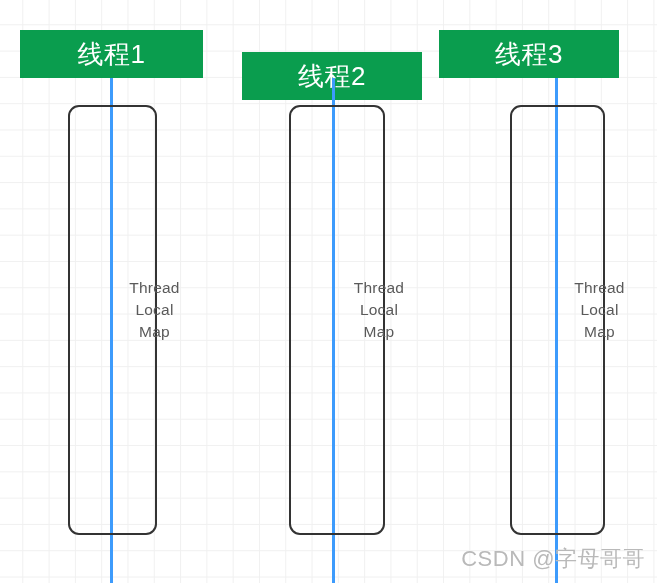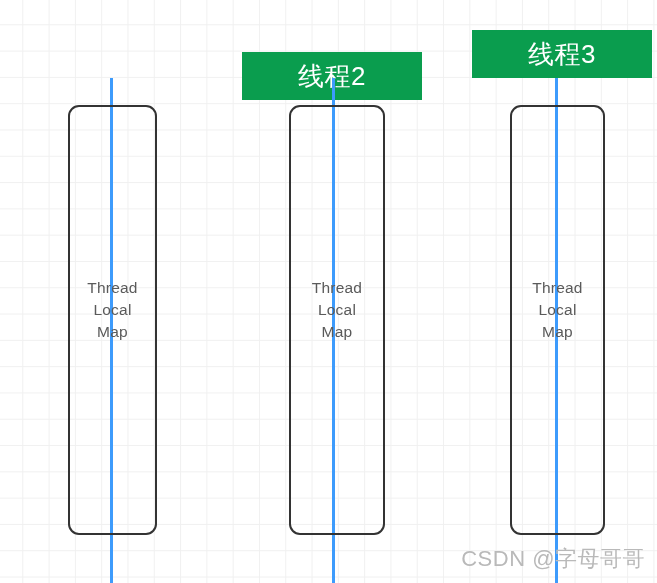--- a/index.html
+++ b/index.html
@@ -59,20 +59,21 @@
     flex-direction: column;
     align-items: center;
     justify-content: center;
     color: #5a5a5a;
     font-size: 15.5px;
     line-height: 1.42;
     letter-spacing: 0.2px;
     text-align: center;
     user-select: none;
     pointer-events: none;
+    padding-left: 42px;
   }
 
   .tlm-label span { display: block; }
 
   
   #watermark {
     position: absolute;
     right: 12px;
     bottom: 9px;
     color: #b9b9b9;
@@ -80,40 +81,43 @@
     letter-spacing: 0.5px;
     white-space: nowrap;
     user-select: none;
   }
 </style>
 </head>
 <body>
 
 <div id="canvas">
 
+  <div class="thread-header" style="left:20px; top:30px; width:183px; background:#0a9d4e;">
+    <span>线程1</span>
+  </div>
   <div class="thread-line" style="left:110px; top:78px; height:505px;"></div>
   <div class="tlm-box" style="left:68px; top:105px; width:89px; height:430px;"></div>
   <div class="tlm-label" style="left:68px; top:265px; width:89px; height:90px;">
     <span>Thread</span>
     <span>Local</span>
     <span>Map</span>
   </div>
 
   <div class="thread-header" style="left:242px; top:41px; width:180px; background:#0a9d4e;margin-top:11px;">
     <span>线程2</span>
   </div>
   <div class="thread-line" style="left:332px; top:78px; height:505px;"></div>
   <div class="tlm-box" style="left:289px; top:105px; width:96px; height:430px;"></div>
   <div class="tlm-label" style="left:289px; top:265px; width:96px; height:90px;">
     <span>Thread</span>
     <span>Local</span>
     <span>Map</span>
   </div>
 
-  <div class="thread-header" style="left:472px; top:30px; width:180px; background:#0a9d4e;">
+  <div class="thread-header" style="left:439px; top:30px; width:180px; background:#0a9d4e;">
     <span>线程3</span>
   </div>
   <div class="thread-line" style="left:555px; top:78px; height:505px;"></div>
   <div class="tlm-box" style="left:510px; top:105px; width:95px; height:430px;"></div>
   <div class="tlm-label" style="left:510px; top:265px; width:95px; height:90px;">
     <span>Thread</span>
     <span>Local</span>
     <span>Map</span>
   </div>
 

